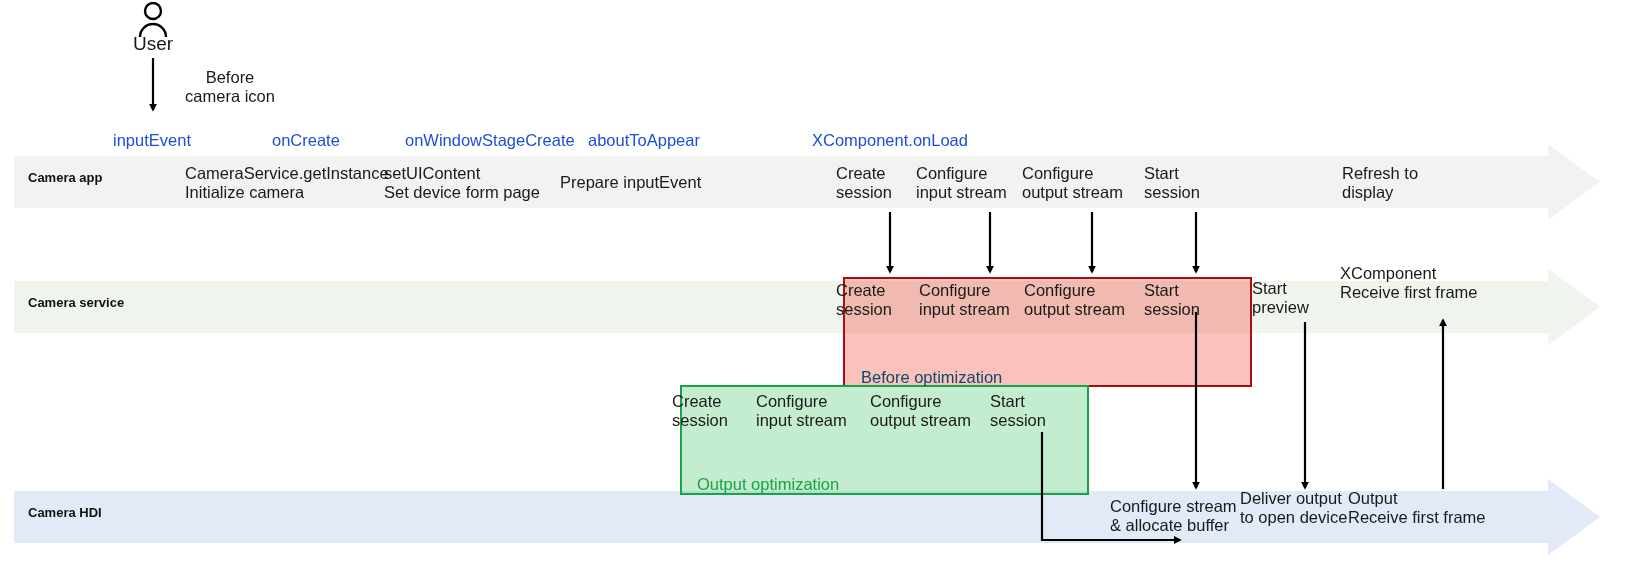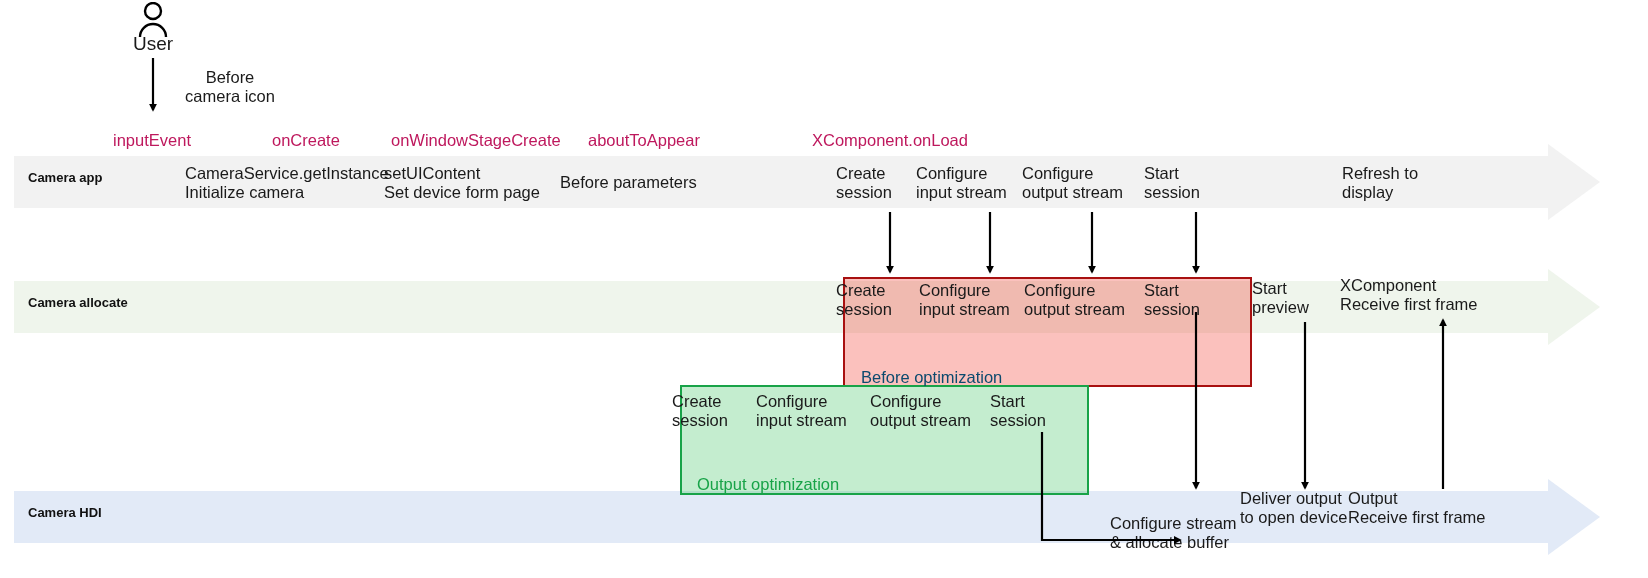--- a/index.html
+++ b/index.html
@@ -28,21 +28,21 @@
     text-align: center; font-size: 19px; color: #1a1a1a;
   }
   .touch-label {
     left: 155px; top: 68px; width: 150px;
     text-align: center; font-size: 16.5px; line-height: 19px;
     color: #1a1a1a; white-space: pre-line;
   }
 
   
   .lifecycle {
-    font-size: 16.5px; color: #be185d;
+    font-size: 16.5px; color: #1d4ed8;
     white-space: nowrap; top: 131px;
   }
 
   
   .band { left: 14px; height: 52px; }
   .band .bar { position:absolute; left:0; top:0; height:52px; width:1534px; }
   .band .tip {
     position:absolute; left:1534px; top:-12px;
     width:0; height:0;
     border-top: 38px solid transparent;
@@ -100,53 +100,53 @@
   <svg class="abs actor-icon" viewBox="0 0 52 36">
     <circle cx="26" cy="9" r="8" fill="none" stroke="#000" stroke-width="2.4"></circle>
     <path d="M13 35 A13 13 0 0 1 39 35" fill="none" stroke="#000" stroke-width="2.4"></path>
   </svg>
   <div class="abs actor-label">User</div>
   <div class="abs touch-label">Before
 camera icon</div>
 
   <div class="abs lifecycle" style="left:113px">inputEvent</div>
   <div class="abs lifecycle" style="left:272px">onCreate</div>
-  <div class="abs lifecycle" style="left:391px">onWindowStageCreate</div>
+  <div class="abs lifecycle" style="left:405px">onWindowStageCreate</div>
   <div class="abs lifecycle" style="left:588px">aboutToAppear</div>
   <div class="abs lifecycle" style="left:812px">XComponent.onLoad</div>
 
   <div class="abs band band-app">
     <div class="bar"></div>
     <div class="tip"></div>
     <div class="band-title">Camera app</div>
   </div>
 
   <div class="abs band band-svc">
     <div class="bar"></div>
     <div class="tip"></div>
-    <div class="band-title">Camera allocate</div>
+    <div class="band-title">Camera service</div>
   </div>
 
   <div class="abs band band-hdi">
     <div class="bar"></div>
     <div class="tip"></div>
     <div class="band-title">Camera HDI</div>
   </div>
 
   <div class="abs hl-red"></div>
   <div class="abs hl-red-label">Before optimization</div>
 
   <div class="abs hl-green"></div>
   <div class="abs hl-green-label">Output optimization</div>
 
   <div class="abs cell" style="left:185px;top:164px;width:240px">CameraService.getInstance
 Initialize camera</div>
   <div class="abs cell" style="left:384px;top:164px;width:200px">setUIContent
 Set device form page</div>
-  <div class="abs cell" style="left:560px;top:173px;width:160px">Before parameters</div>
+  <div class="abs cell" style="left:560px;top:173px;width:160px">Prepare inputEvent</div>
   <div class="abs cell" style="left:836px;top:164px;width:108px">Create
 session</div>
   <div class="abs cell" style="left:916px;top:164px;width:134px">Configure
 input stream</div>
   <div class="abs cell" style="left:1022px;top:164px;width:142px">Configure
 output stream</div>
   <div class="abs cell" style="left:1144px;top:164px;width:104px">Start
 session</div>
   <div class="abs cell" style="left:1342px;top:164px;width:140px">Refresh to
 display</div>
@@ -154,24 +154,24 @@
   <div class="abs cell" style="left:836px;top:281px;width:108px">Create
 session</div>
   <div class="abs cell" style="left:919px;top:281px;width:134px">Configure
 input stream</div>
   <div class="abs cell" style="left:1024px;top:281px;width:142px">Configure
 output stream</div>
   <div class="abs cell" style="left:1144px;top:281px;width:104px">Start
 session</div>
   <div class="abs cell" style="left:1252px;top:279px;width:104px">Start
 preview</div>
-  <div class="abs cell" style="left:1340px;top:276px;width:180px">XComponent
+  <div class="abs cell" style="left:1340px;top:264px;width:180px">XComponent
 Receive first frame</div>
 
-  <div class="abs cell" style="left:1110px;top:514px;width:158px">Configure stream
+  <div class="abs cell" style="left:1110px;top:497px;width:158px">Configure stream
 &amp; allocate buffer</div>
   <div class="abs cell" style="left:1240px;top:489px;width:152px">Deliver output
 to open device</div>
   <div class="abs cell" style="left:1348px;top:489px;width:182px">Output
 Receive first frame</div>
 
   <div class="abs cell" style="left:672px;top:392px;width:108px">Create
 session</div>
   <div class="abs cell" style="left:756px;top:392px;width:134px">Configure
 input stream</div>

